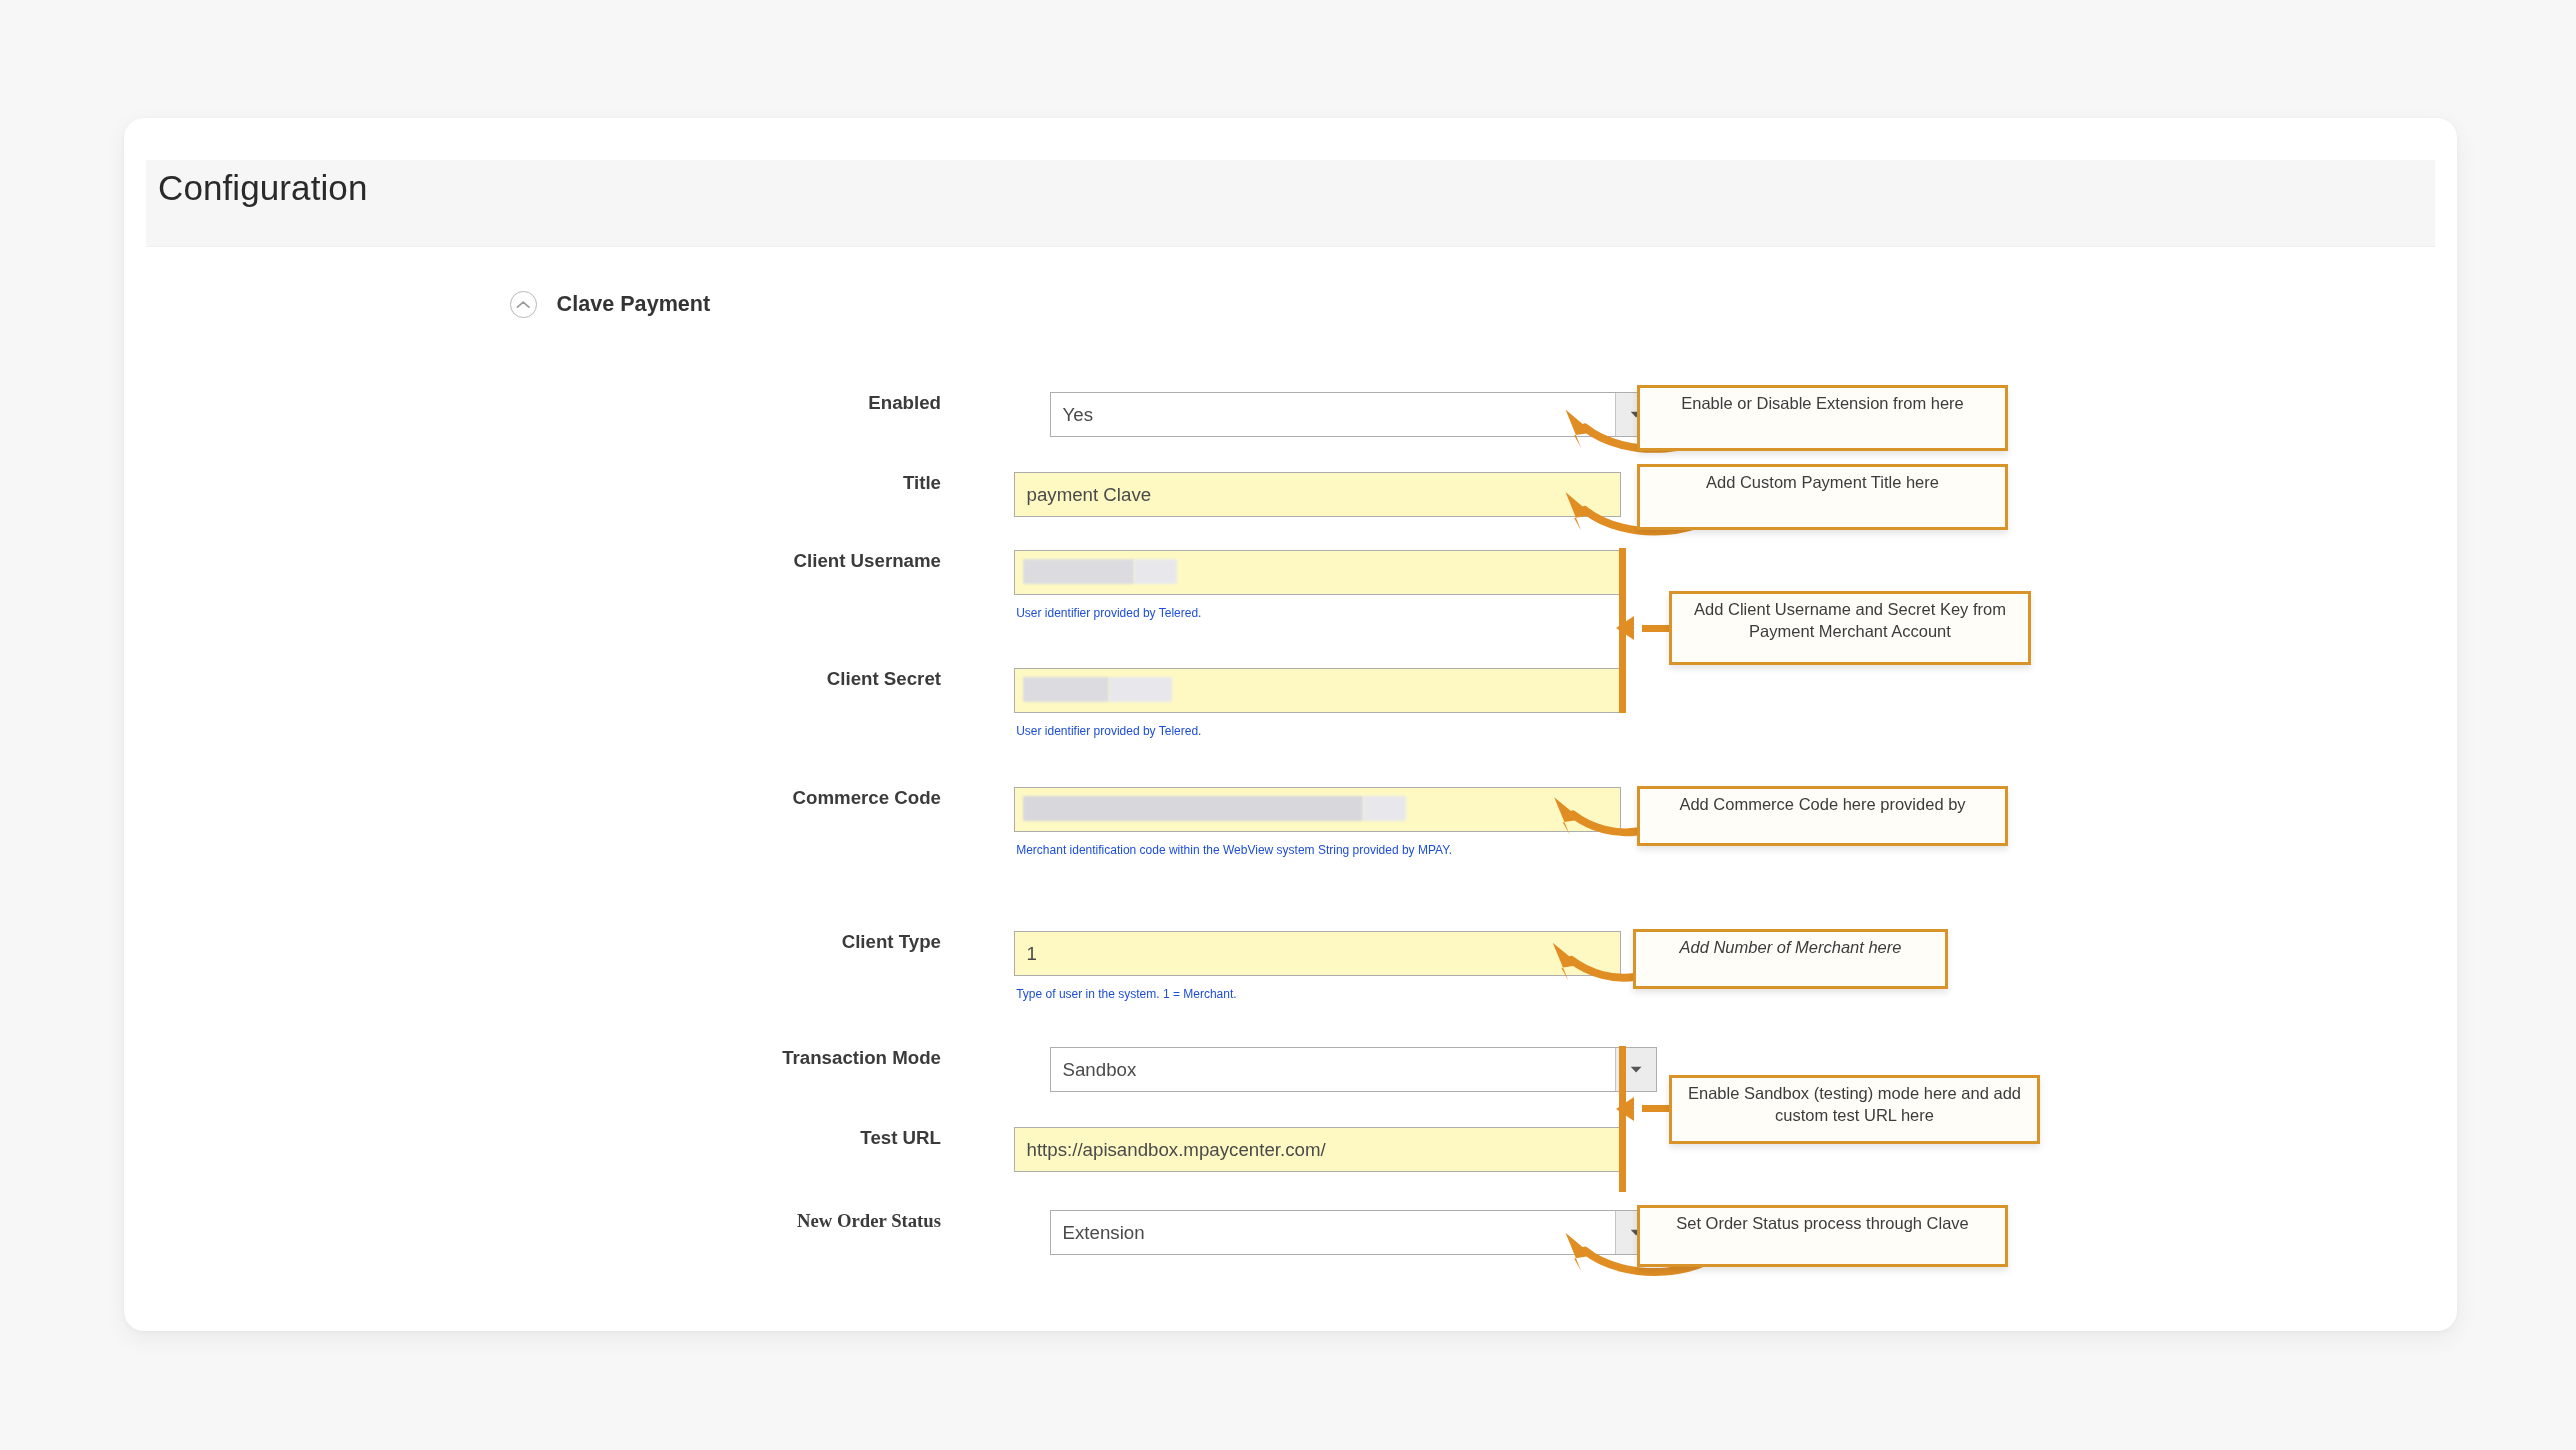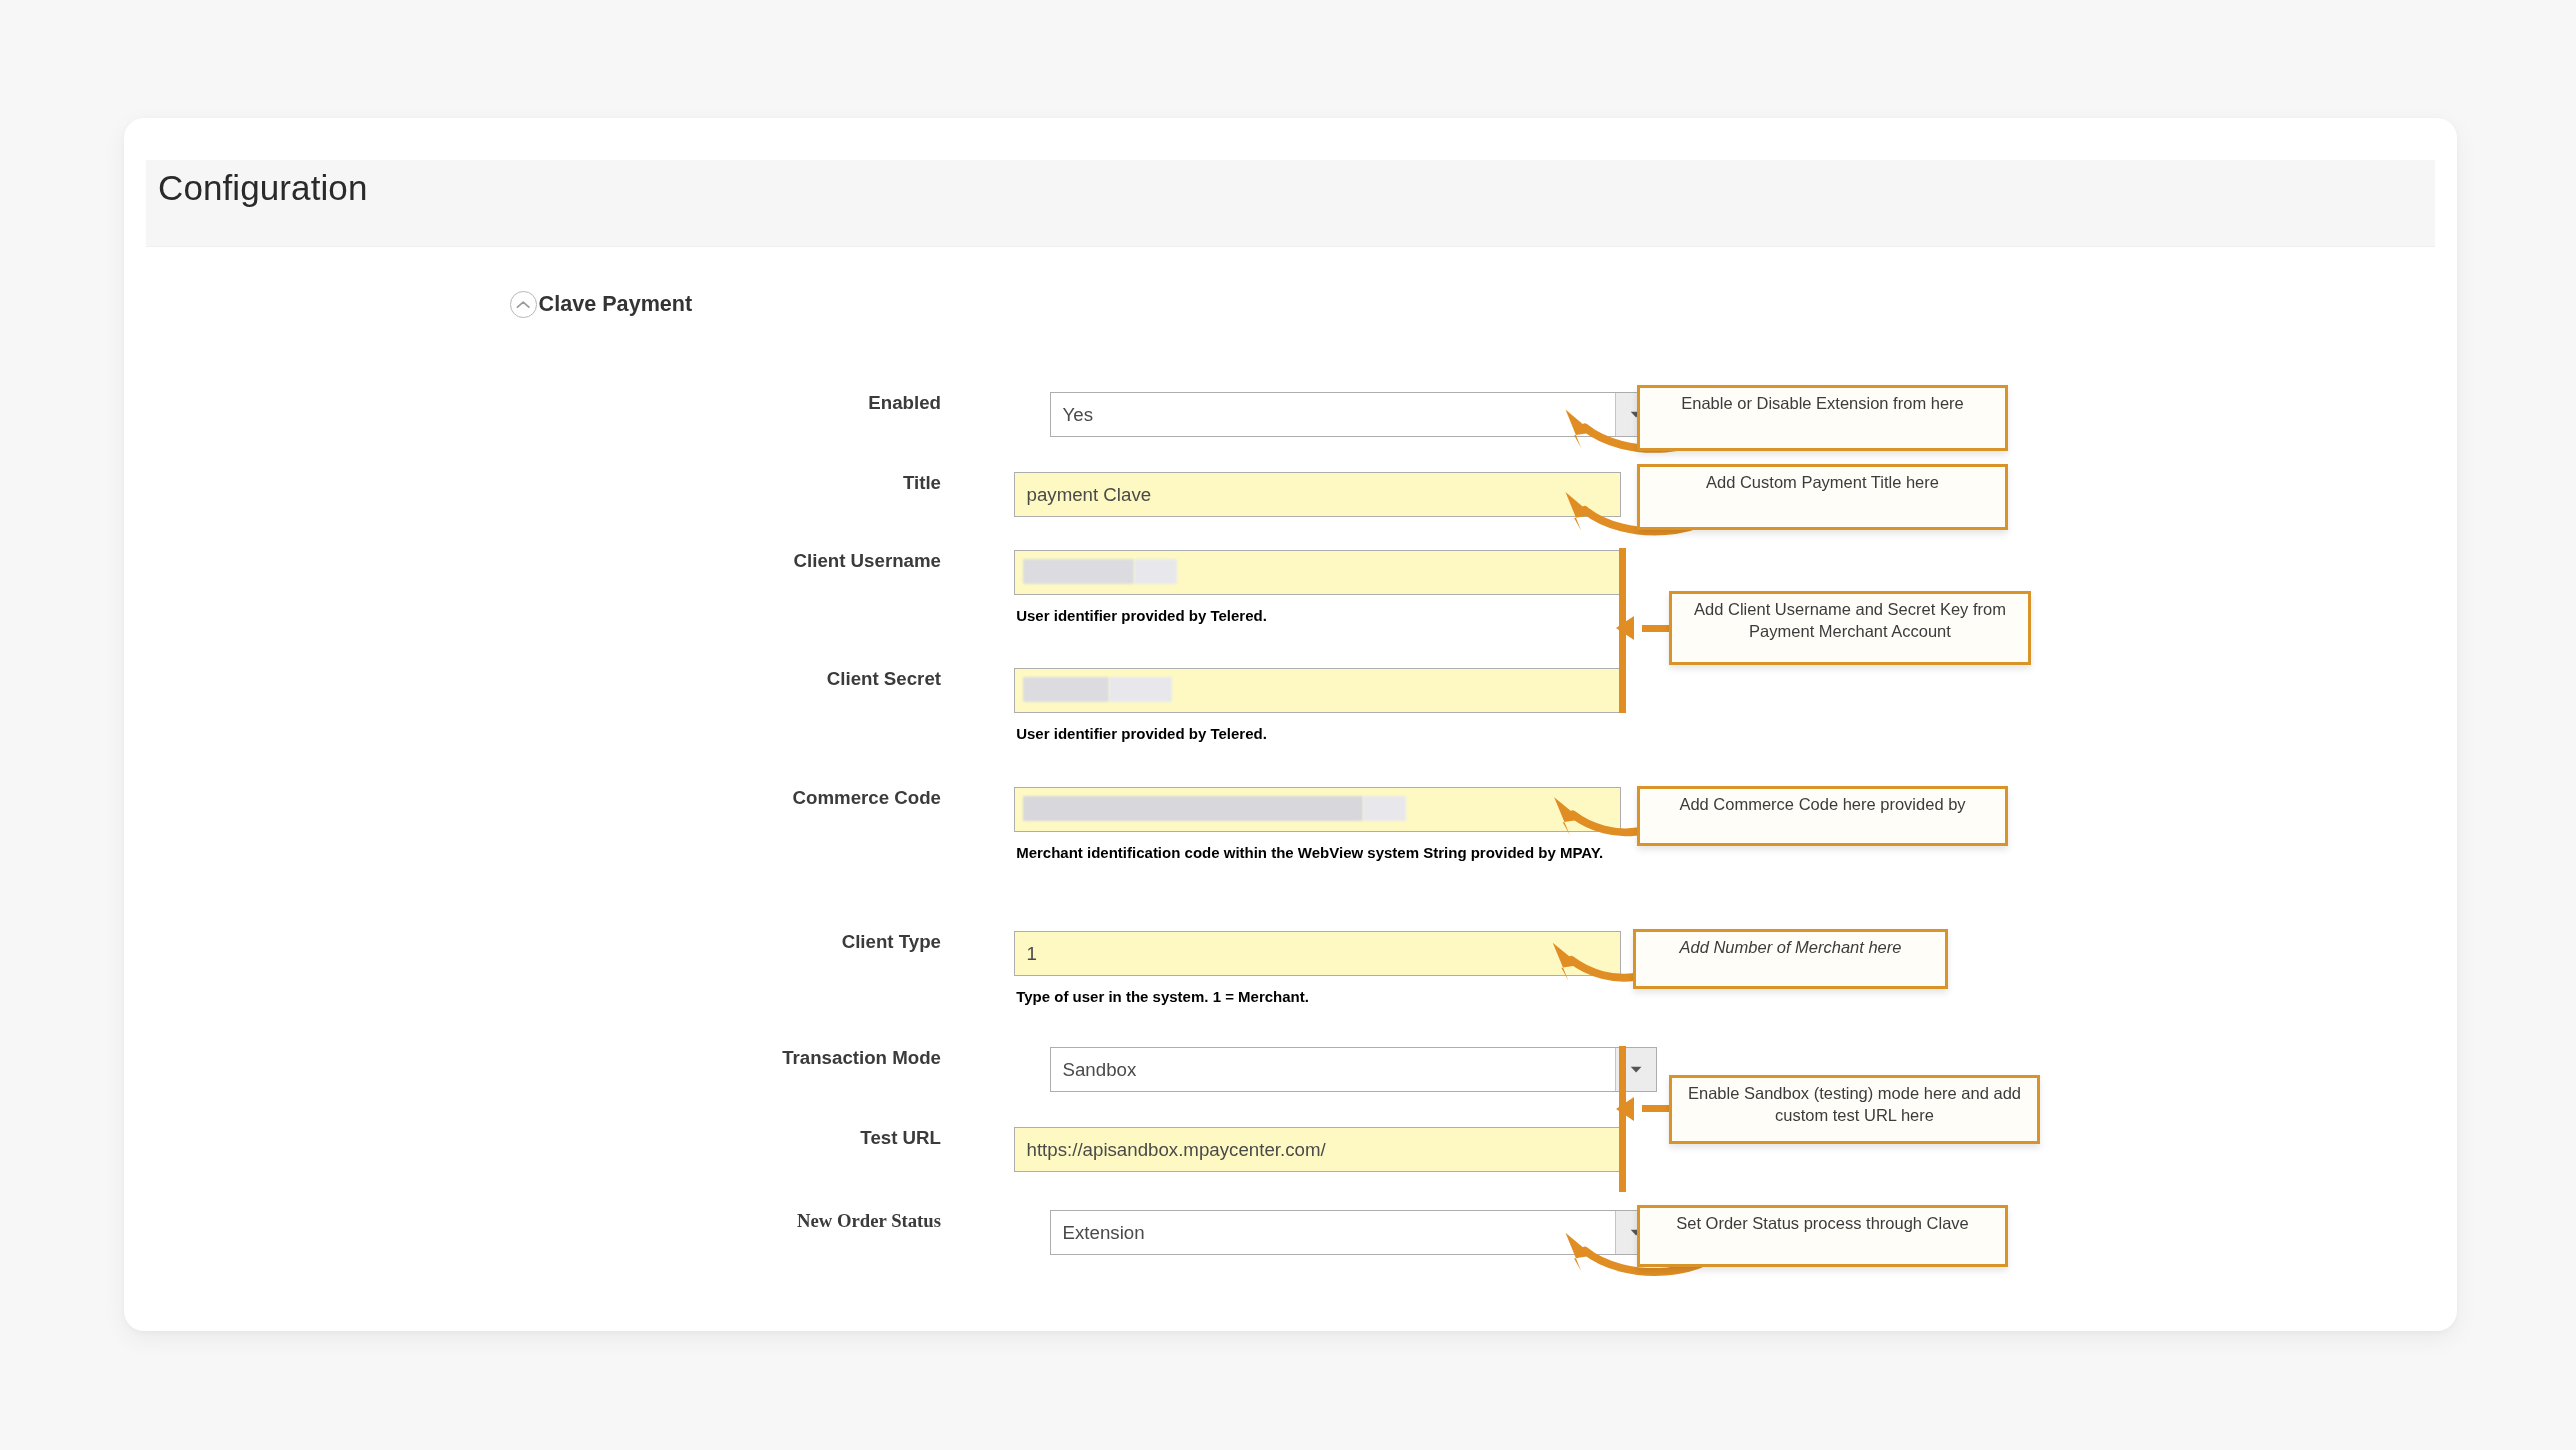--- a/index.html
+++ b/index.html
@@ -48,21 +48,21 @@
     white-space: nowrap;
   }
 
   
   #section-header {
     position: absolute;
     left: 510px;
     top: 291px;
     display: flex;
     align-items: center;
-    gap: 2px;
+    gap: 20px;
   }
   #collapse-icon {
     width: 26.6px;
     height: 26.6px;
     border: 1.4px solid #b7b7b7;
     border-radius: 50%;
     display: flex;
     align-items: center;
     justify-content: center;
     box-sizing: border-box;
@@ -143,25 +143,24 @@
     background: #ececec;
     border-left: 0.7px solid #c4c4c4;
     display: flex;
     align-items: center;
     justify-content: center;
   }
   .select-arrow svg { display: block; }
 
   .field-note {
     position: absolute;
-    font-size: 15px;
-    color: #000000;
+    font-size: 12px;
+    color: #1d4ed8;
     line-height: 1.42;
     width: 604px;
-    font-weight: bold;
   }
 
   
   .redact {
     position: absolute;
     background: #dedee1;
     border-radius: 1.4px;
     filter: blur(1.1px);
   }
 

